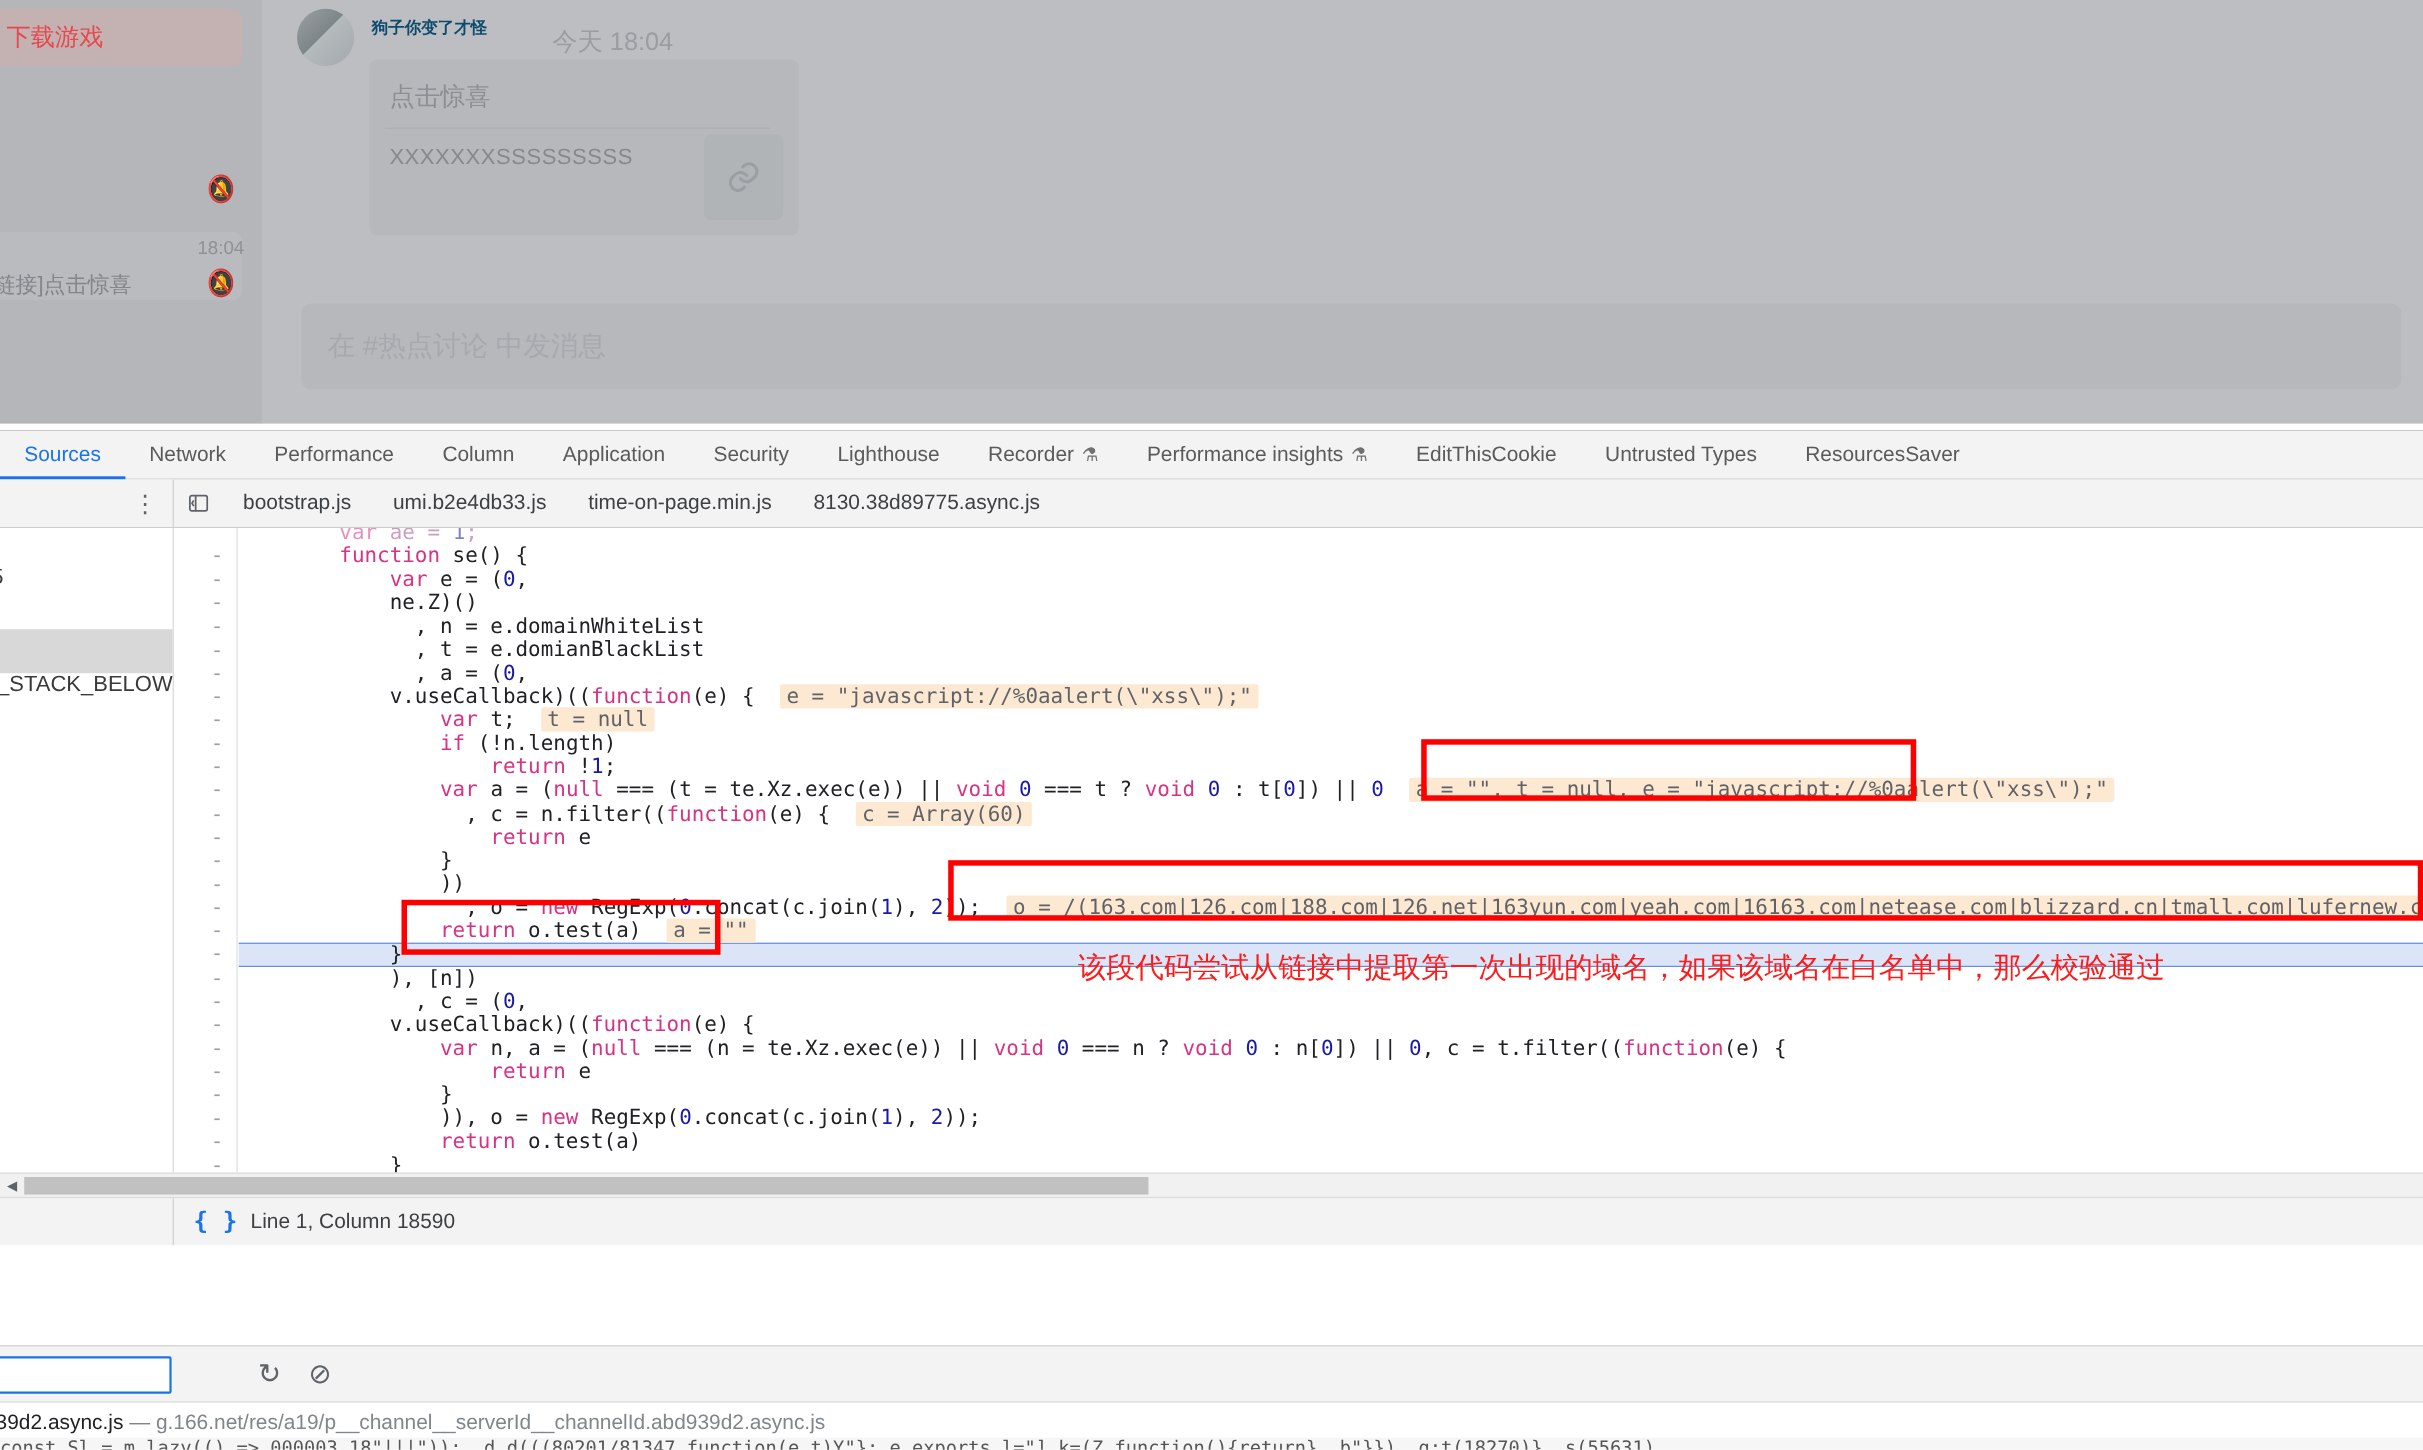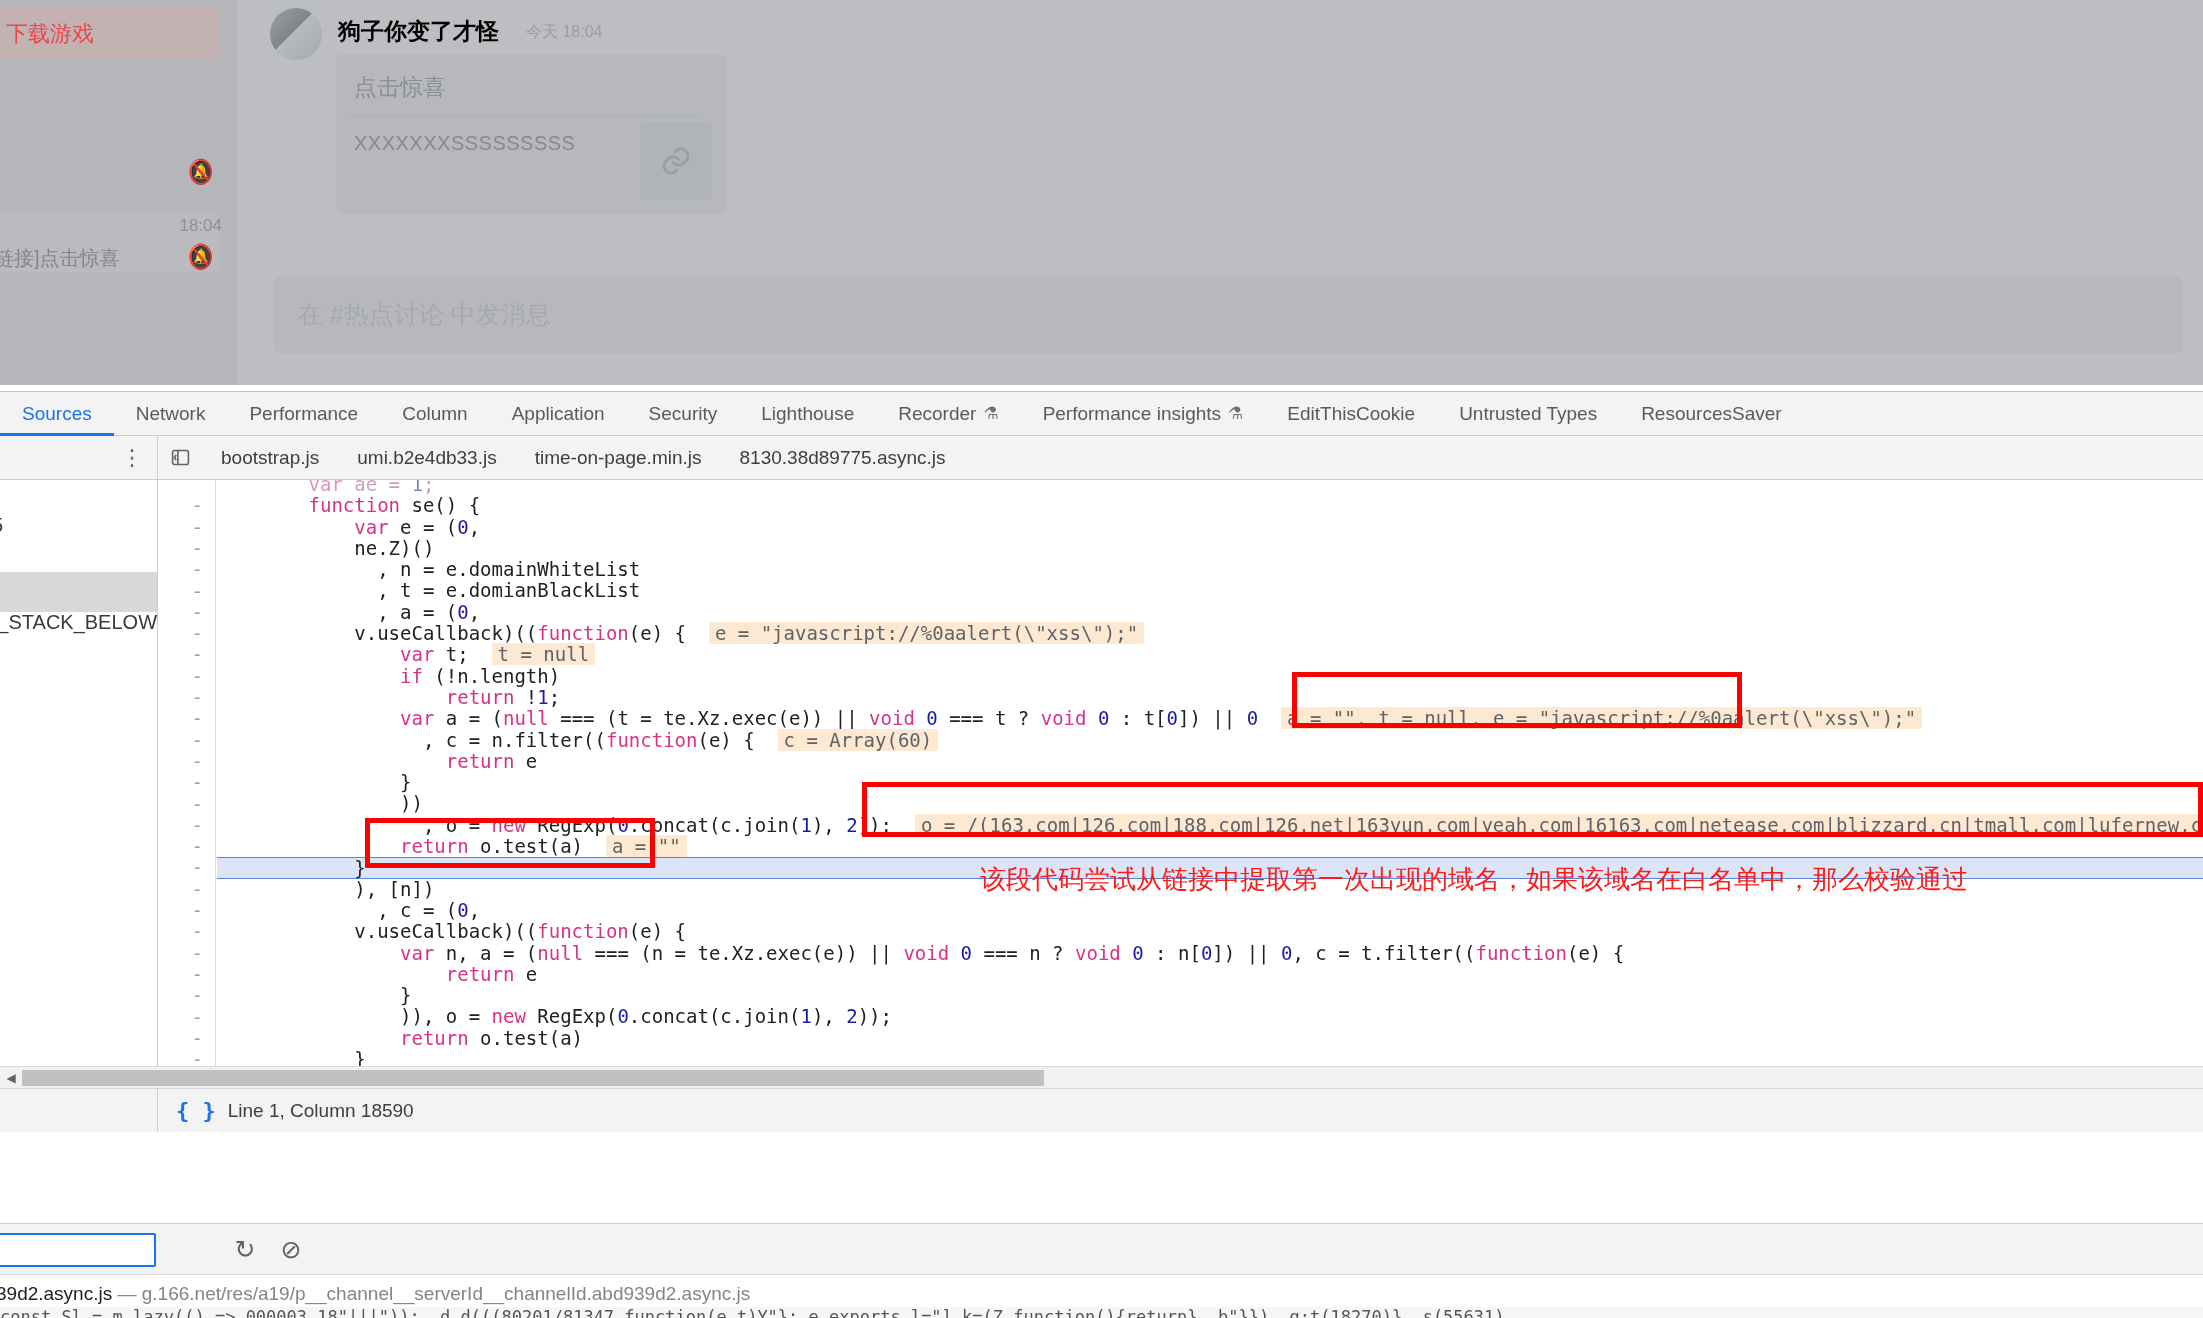--- a/index.html
+++ b/index.html
@@ -36,22 +36,22 @@
     background: #b9bbbe; border-radius: 8px;
   }
   .chat-sb-time { position: absolute; right: 16px; top: 216px; font-size: 17px; color: #8e9195; }
   .chat-sb-sub { position: absolute; left: -6px; top: 245px; font-size: 20px; color: #83868a; white-space: nowrap; }
 
   .chat-main { position: absolute; left: 238px; top: 0; right: 0; height: 385px; background: #bcbec1; }
   .chat-avatar {
     position: absolute; left: 32px; top: 8px; width: 52px; height: 52px;
     border-radius: 50%; background: linear-gradient(135deg,#9aa0a3 0%, #7f868a 45%, #b5bbbd 46%, #a2a8ab 100%);
   }
-  .chat-author { position: absolute; left: 100px; top: 16px; font-size: 23px; color: #000000; font-weight: bold; }
-  .chat-stamp  { position: absolute; left: 288px; top: 22px; font-size: 16px; color: #9a9da1; }
+  .chat-author { position: absolute; left: 100px; top: 16px; font-size: 15px; color: #0c4a6e; font-weight: bold; }
+  .chat-stamp  { position: absolute; left: 264px; top: 22px; font-size: 23px; color: #9a9da1; }
   .chat-embed {
     position: absolute; left: 98px; top: 54px; width: 390px; height: 160px;
     background: #b6b8bb; border-radius: 7px; border-left: 0;
   }
   .chat-embed-title { position: absolute; left: 18px; top: 18px; font-size: 23px; color: #8c8f93; }
   .chat-embed-rule { position: absolute; left: 14px; top: 62px; width: 350px; height: 1px; background: #acafb2; }
   .chat-embed-body { position: absolute; left: 18px; top: 78px; font-size: 20px; color: #868a8e; letter-spacing: .5px; }
   .chat-embed-thumb {
     position: absolute; right: 14px; top: 68px; width: 72px; height: 78px;
     background: #b1b4b7; border-radius: 6px;

